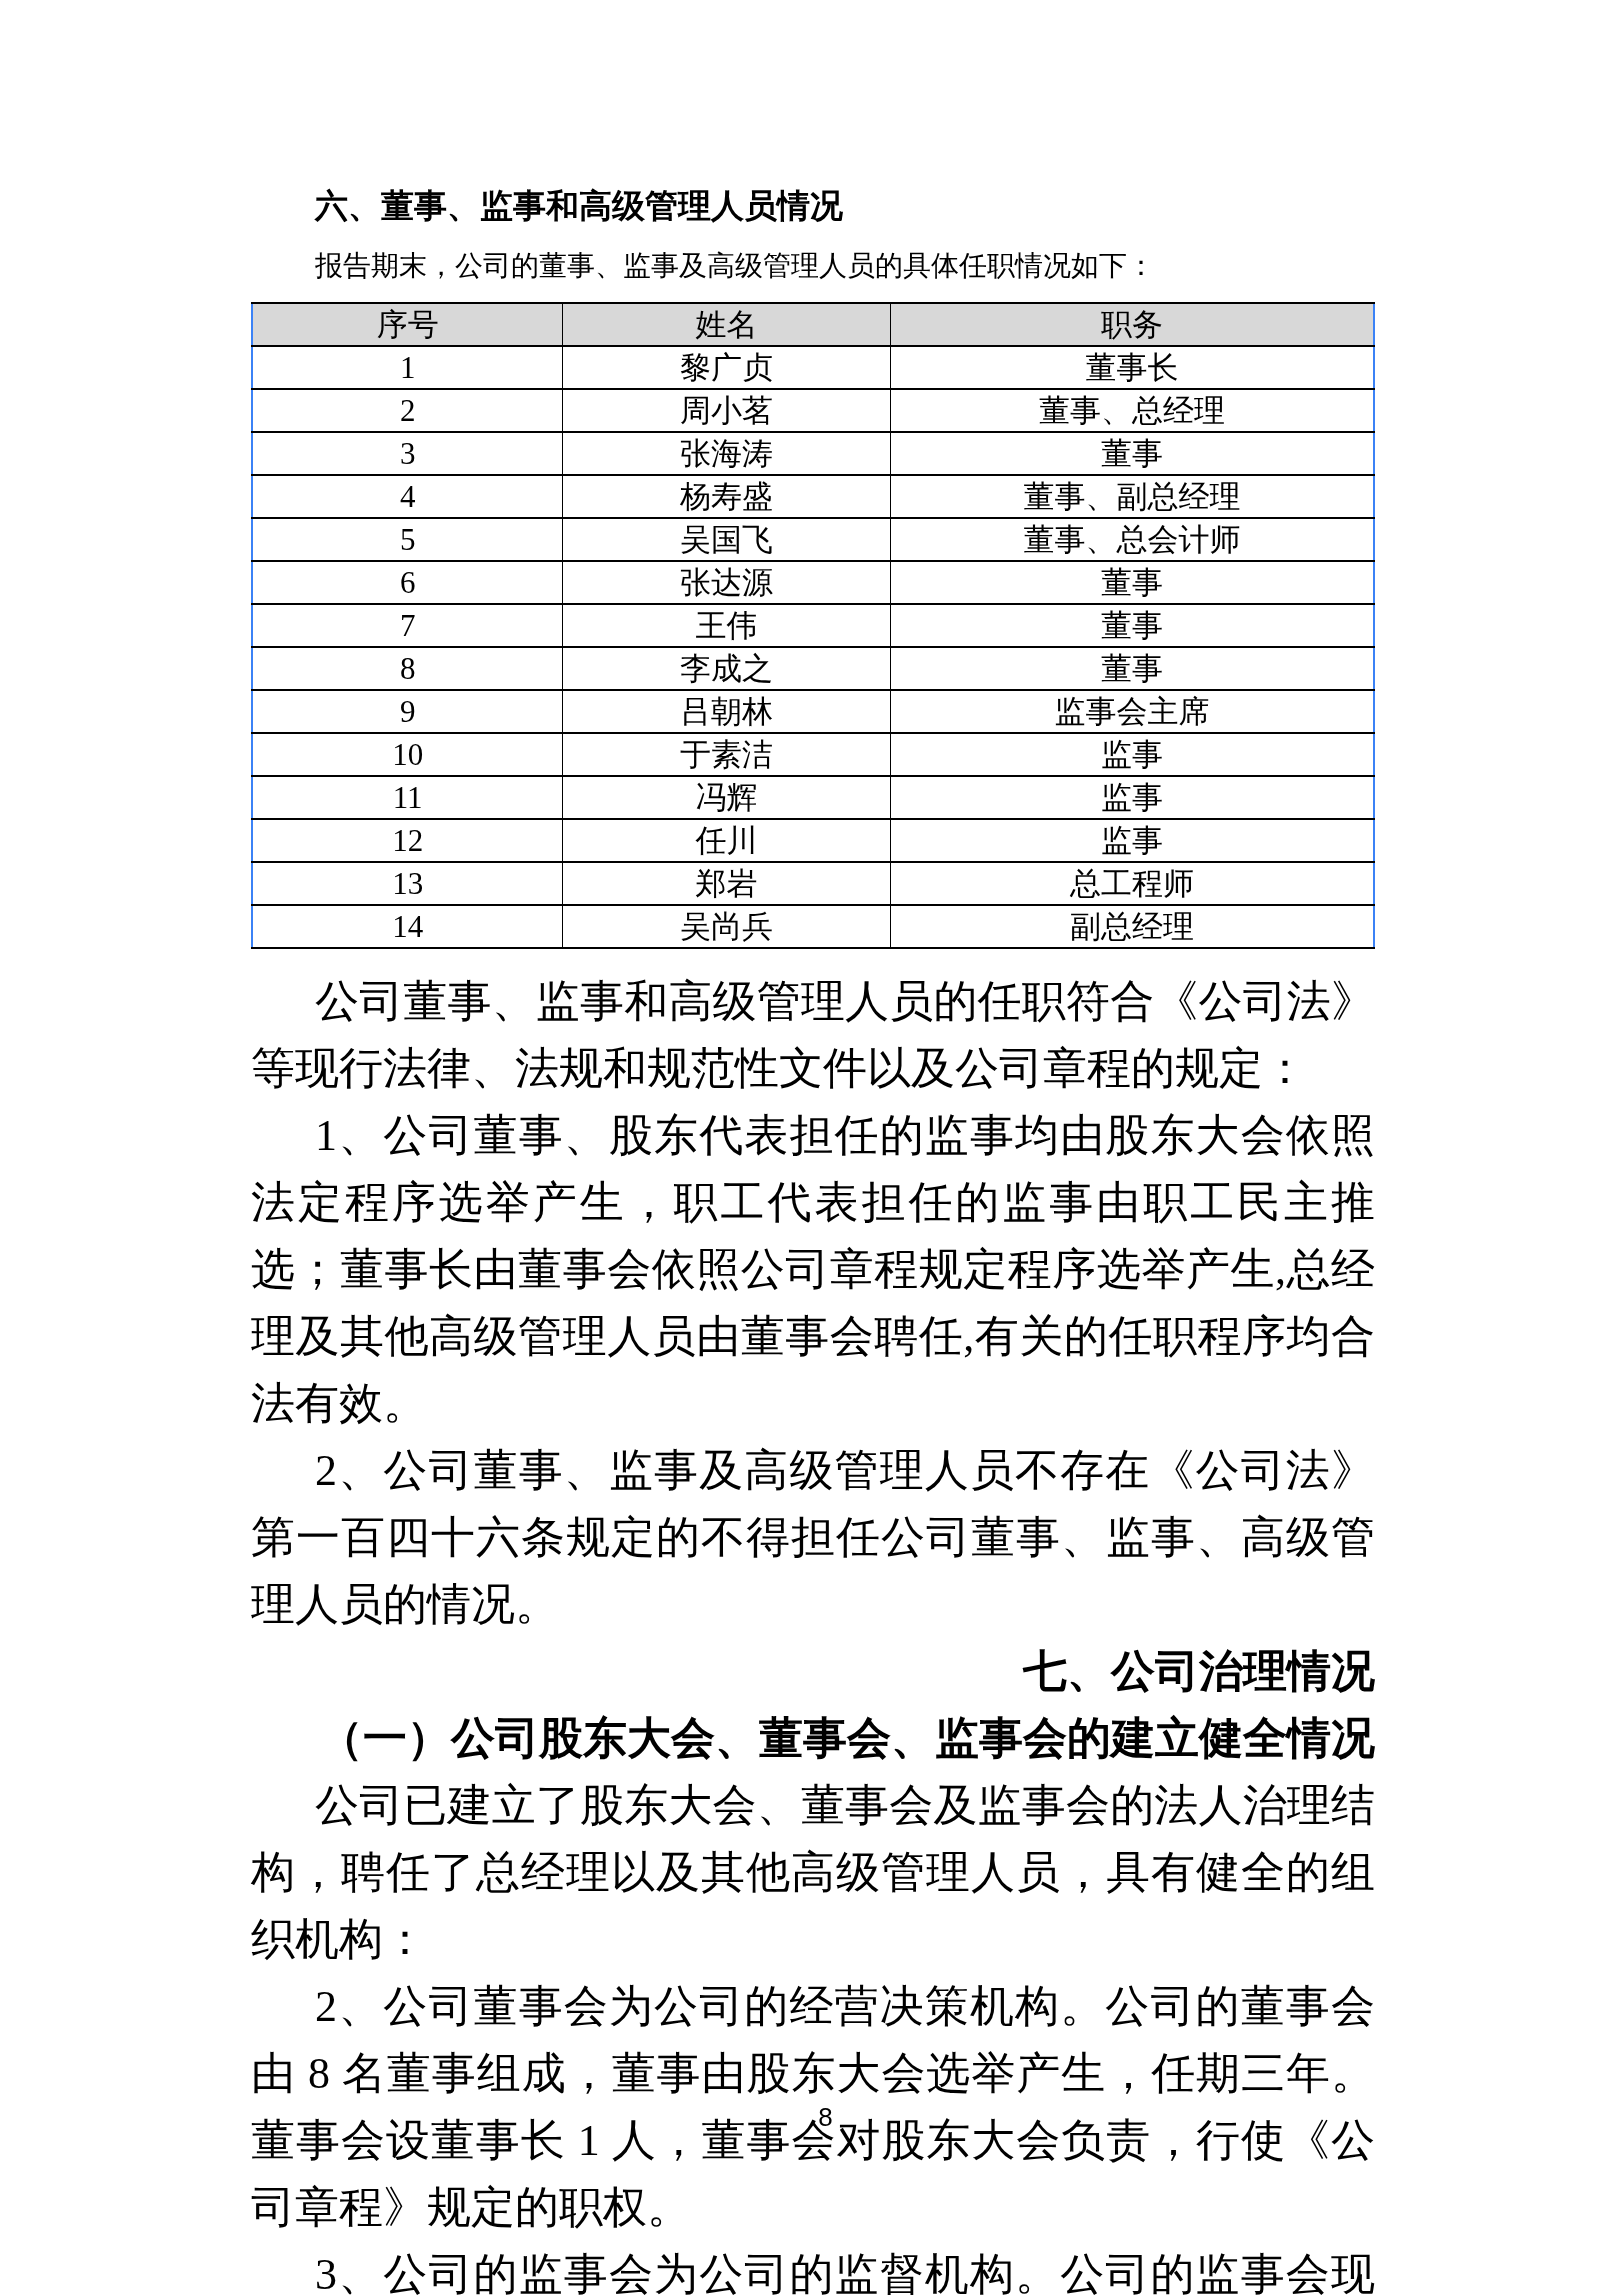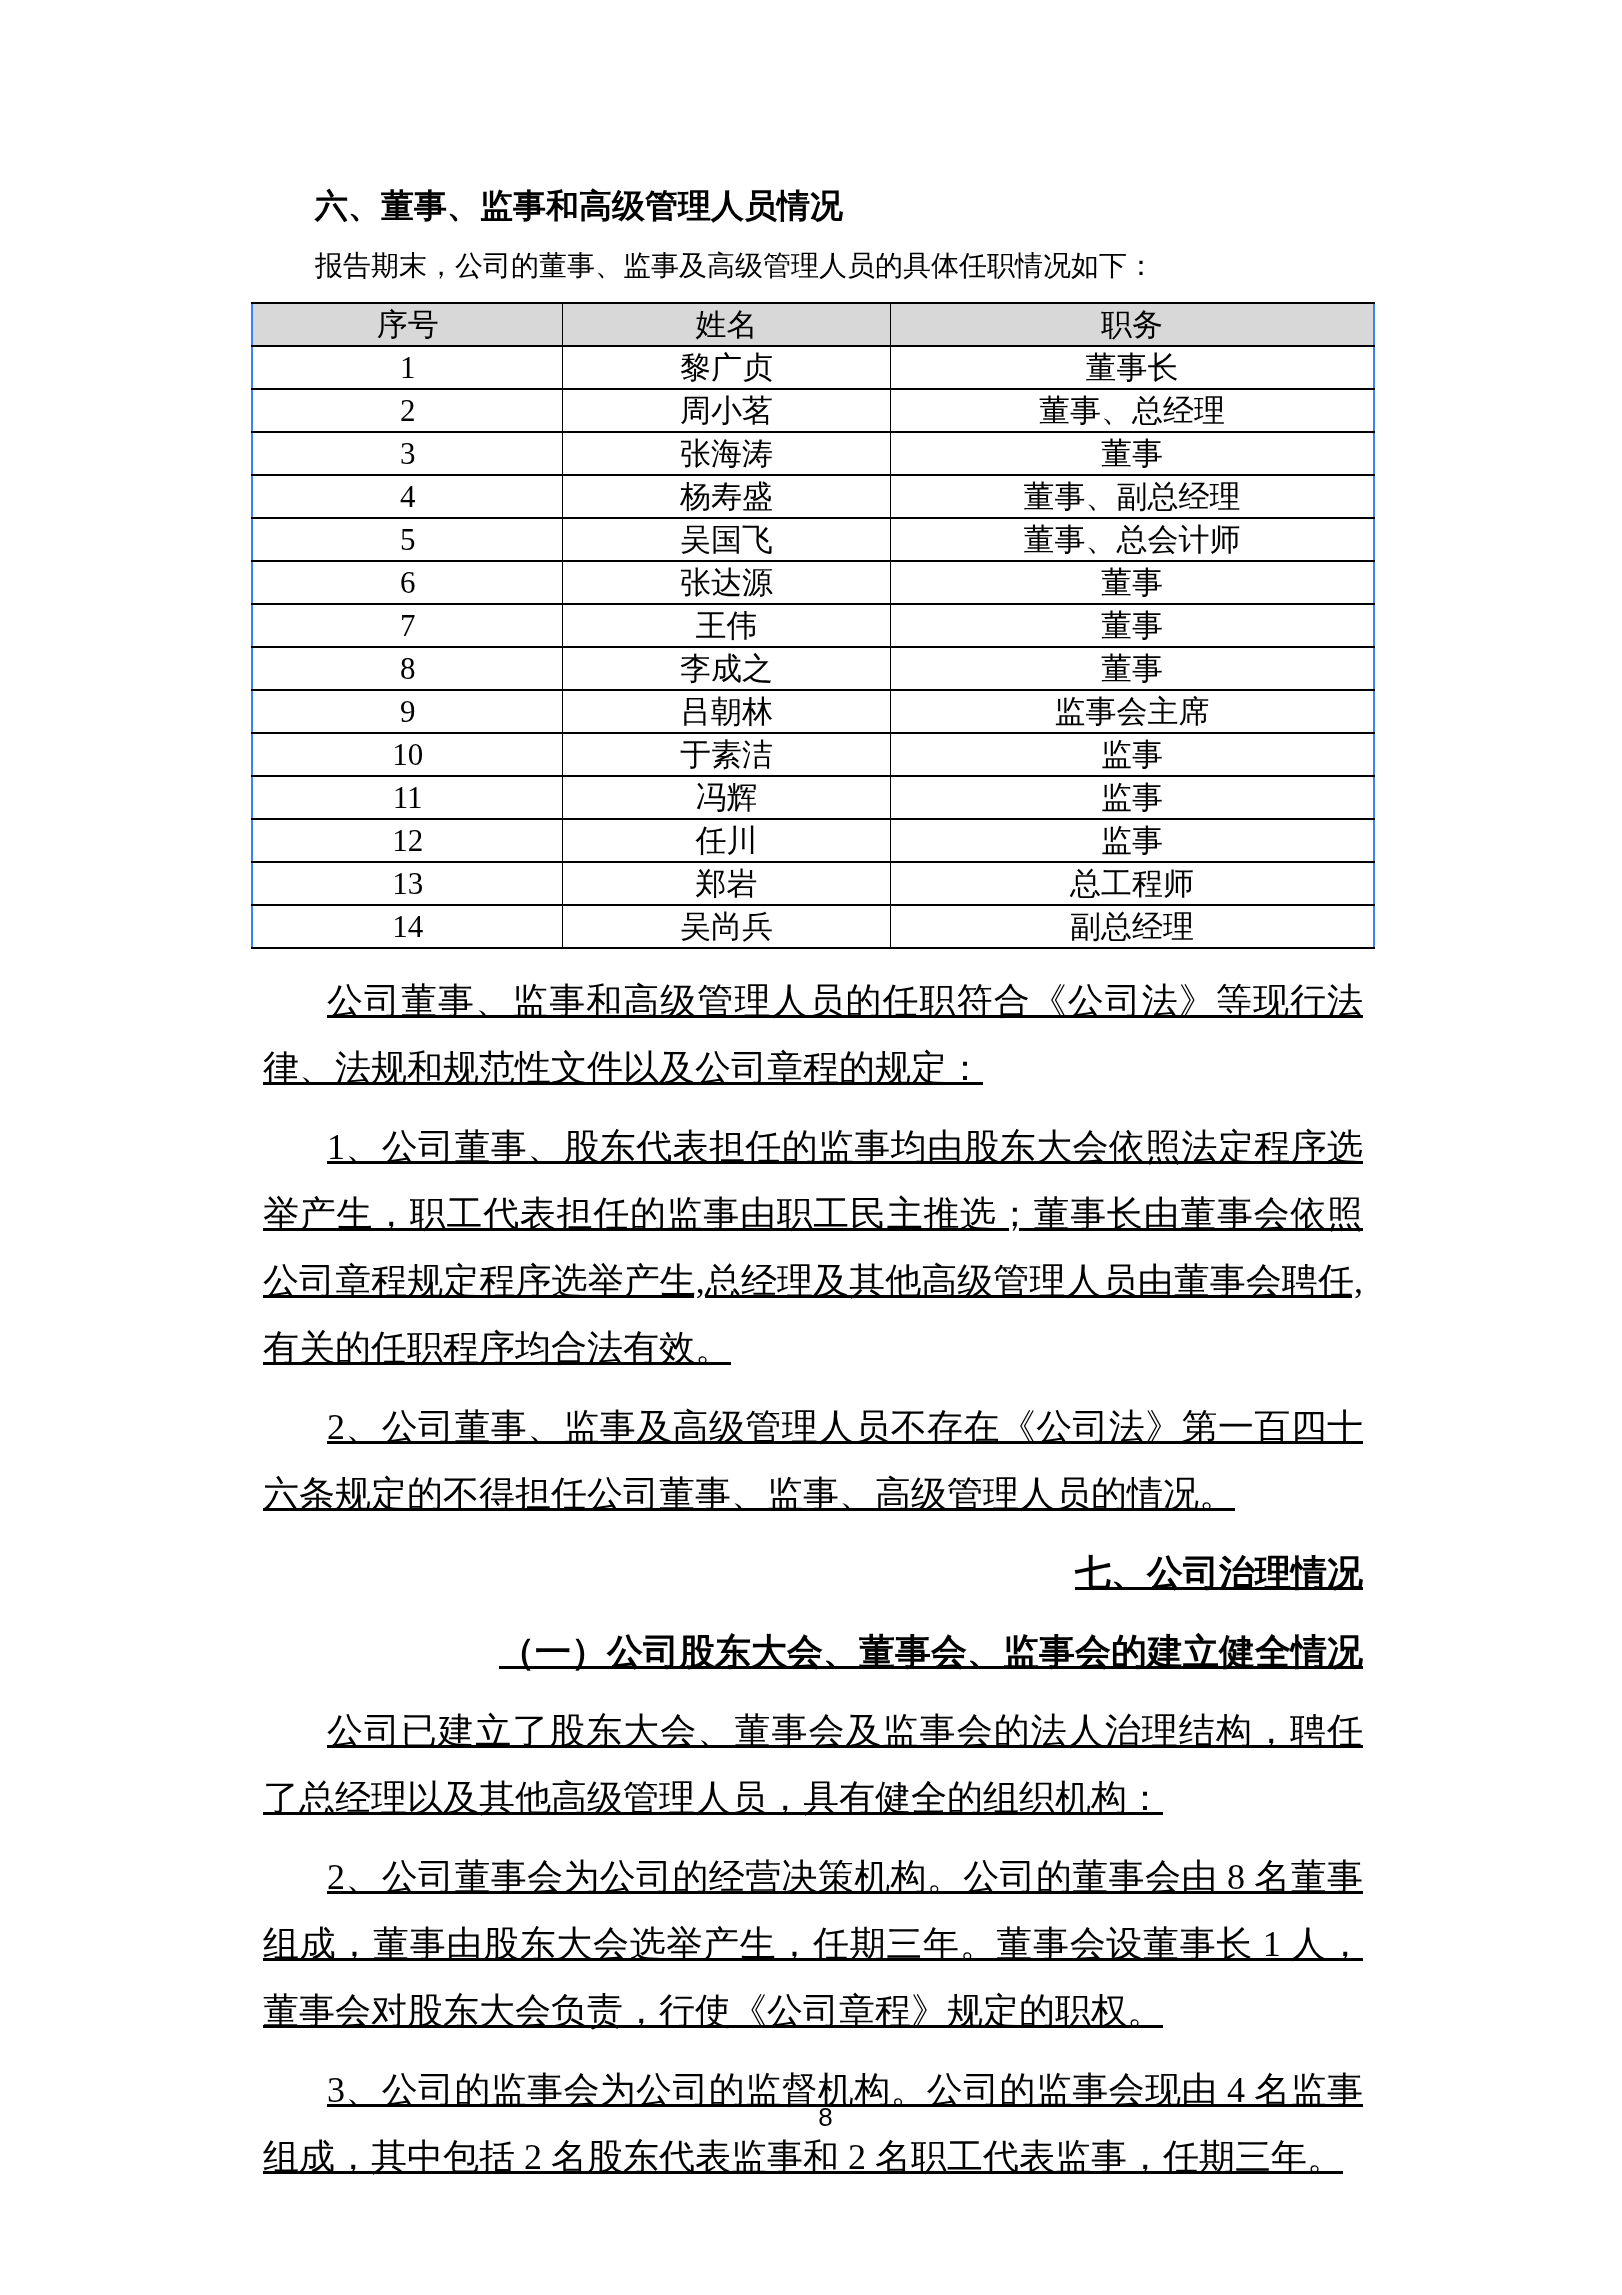--- a/index.html
+++ b/index.html
@@ -63,25 +63,24 @@
     line-height: 1;
     overflow: hidden;
   }
   table.officers thead th {
     background: #d8d8d8;
   }
   .body-text {
     margin-top: 19.6px;
   }
   .body-text p {
-    margin: 12px;
-    font-size: 36px;
+    margin: 0;
+    font-size: 44px;
     line-height: 67px;
     text-align: justify;
-    text-decoration: underline;
   }
   .body-text p.indent { text-indent: 64px; }
   .body-text p.bold { font-weight: bold; text-align: right; }
   .page-number {
     position: absolute;
     top: 2102px;
     left: 0;
     width: 100%;
     text-align: center;
     font-size: 26px;

